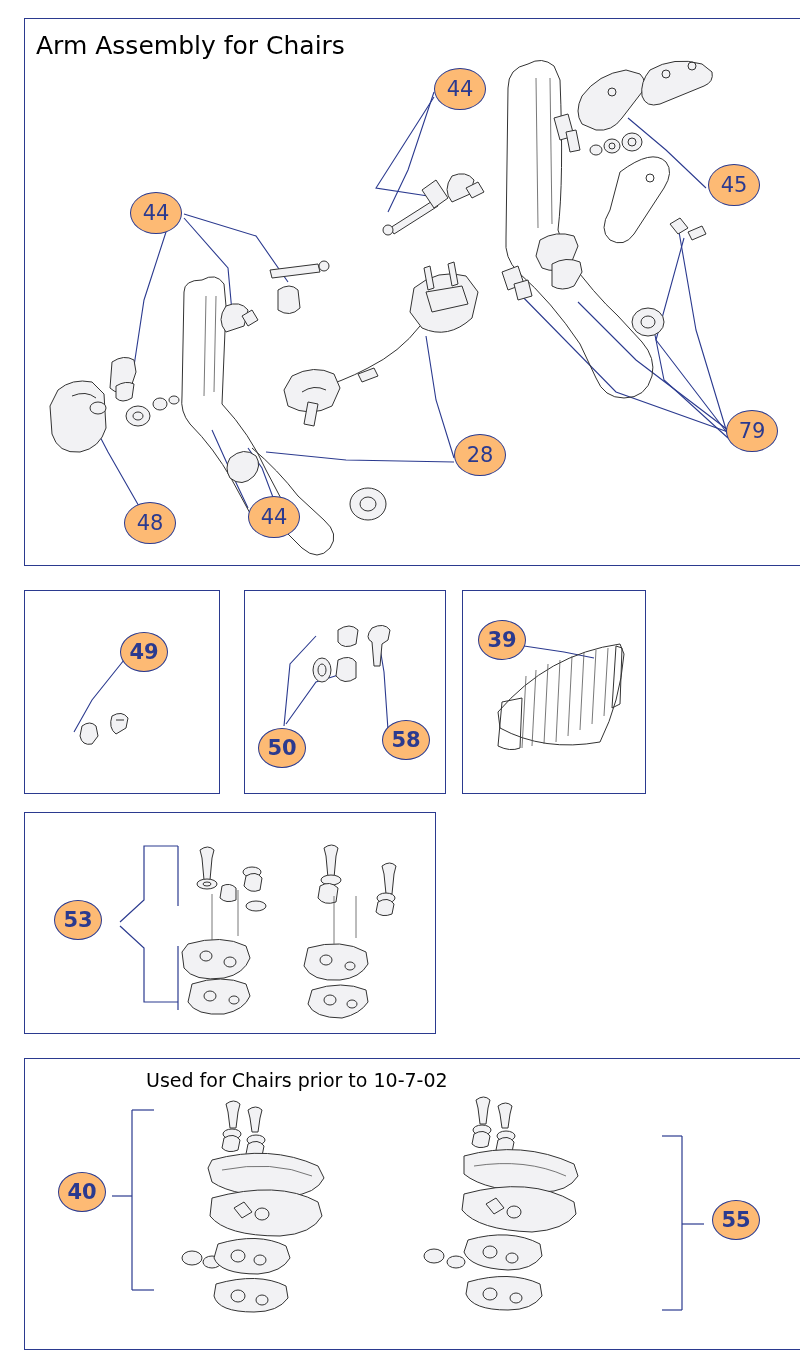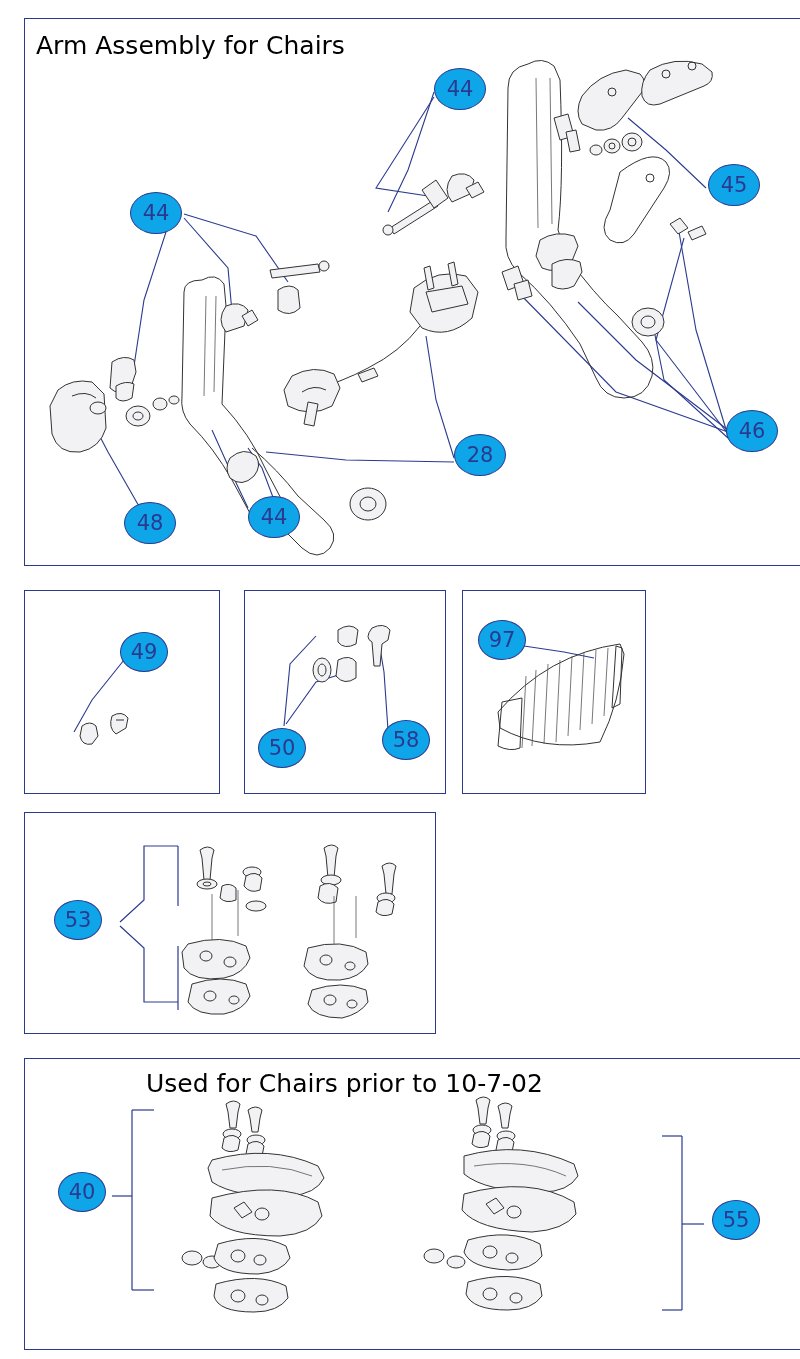--- a/index.html
+++ b/index.html
@@ -37,38 +37,38 @@
 
   .title {
     position: absolute;
     font-size: 25px;
     line-height: 1.28;
     letter-spacing: 0px;
     white-space: pre;
     font-family: "DejaVu Sans", "Liberation Sans", sans-serif;
   }
   #main-title { left: 20px; top: 30px; }
-  #sub-title  { left: 130px; top: 1068px; font-size: 25px; }
+  #sub-title  { left: 130px; top: 1068px; font-size: 19px; }
 
   
   .callout {
     position: absolute;
     border: 1px solid #2b3a8f;
     border-radius: 50%;
     color: #2b3a8f;
-    background: #0ea5e9;
+    background: #fdba74;
     font-size: 21px;
     display: flex;
     align-items: center;
     justify-content: center;
     box-sizing: border-box;
     font-family: "DejaVu Sans", "Liberation Sans", sans-serif;
   }
   .callout.sz1 { width: 52px; height: 42px; }
-  .callout.sz2 { width: 48px; height: 40px; }
+  .callout.sz2 { width: 48px; height: 40px; font-weight: bold; }
 
   svg.art {
     position: absolute;
     left: 0; top: 0;
     width: 800px;
     height: 1359px;
     pointer-events: none;
   }
   .ln { stroke: #2b3a8f; stroke-width: 1.1; fill: none; }
   .pt { stroke: #333; stroke-width: 1; fill: none; }
@@ -303,25 +303,25 @@
     <ellipse class="pt" cx="496" cy="1258" rx="6" ry="5"></ellipse>
     <path class="pt-f" d="M452,1282 q42,-12 72,2 l2,12 q-10,14 -34,14 -36,0 -42,-16z"></path>
     <ellipse class="pt" cx="474" cy="1294" rx="7" ry="6"></ellipse>
     <ellipse class="pt" cx="500" cy="1298" rx="6" ry="5"></ellipse>
   </svg>
 
   <div class="callout sz1" style="left:418px; top:68px;">44</div>
   <div class="callout sz1" style="left:114px; top:192px;">44</div>
   <div class="callout sz1" style="left:232px; top:496px;">44</div>
   <div class="callout sz1" style="left:692px; top:164px;">45</div>
-  <div class="callout sz1" style="left:710px; top:410px;">46</div>
+  <div class="callout sz1" style="left:710px; top:410px;">79</div>
   <div class="callout sz1" style="left:438px; top:434px;">28</div>
   <div class="callout sz1" style="left:108px; top:502px;">48</div>
 
   <div class="callout sz2" style="left:104px; top:632px;">49</div>
   <div class="callout sz2" style="left:242px; top:728px;">50</div>
   <div class="callout sz2" style="left:366px; top:720px;">58</div>
-  <div class="callout sz2" style="left:462px; top:620px;">97</div>
+  <div class="callout sz2" style="left:462px; top:620px;">39</div>
   <div class="callout sz2" style="left:38px;  top:900px;">53</div>
   <div class="callout sz2" style="left:42px;  top:1172px;">40</div>
   <div class="callout sz2" style="left:696px; top:1200px;text-align:center;">55</div>
 
 </div>
 
 </body></html>

